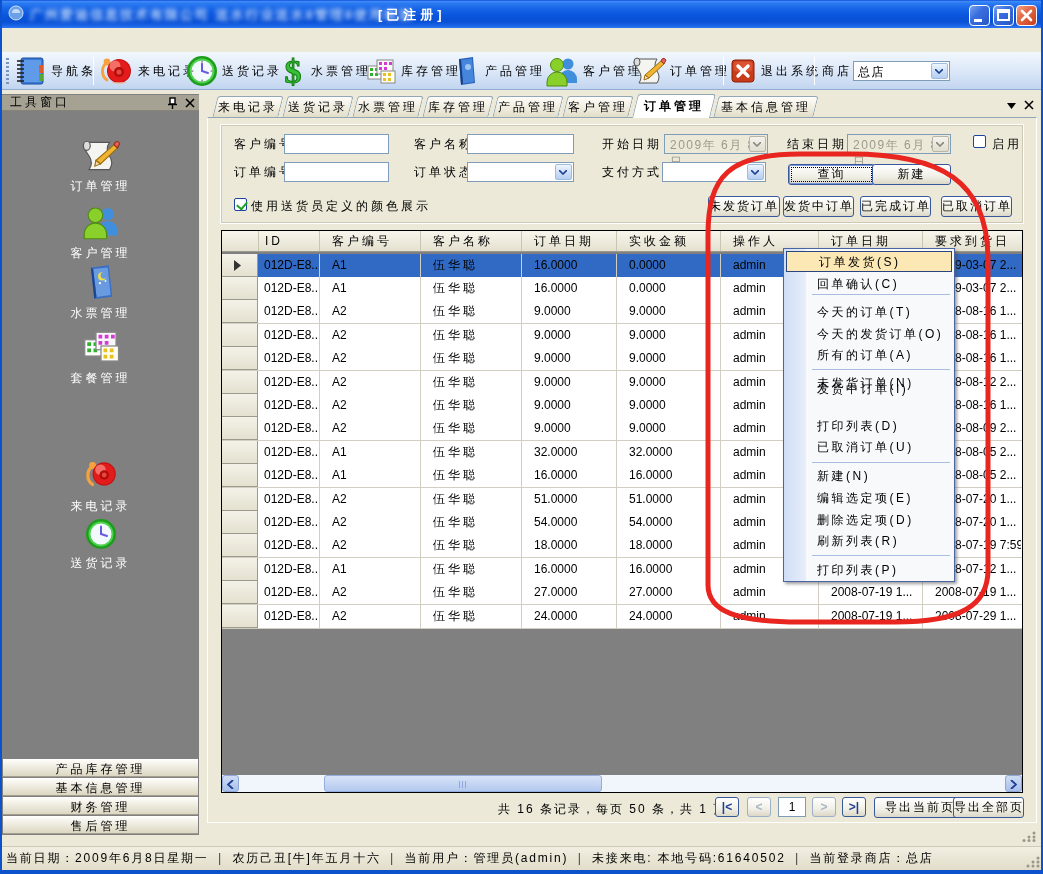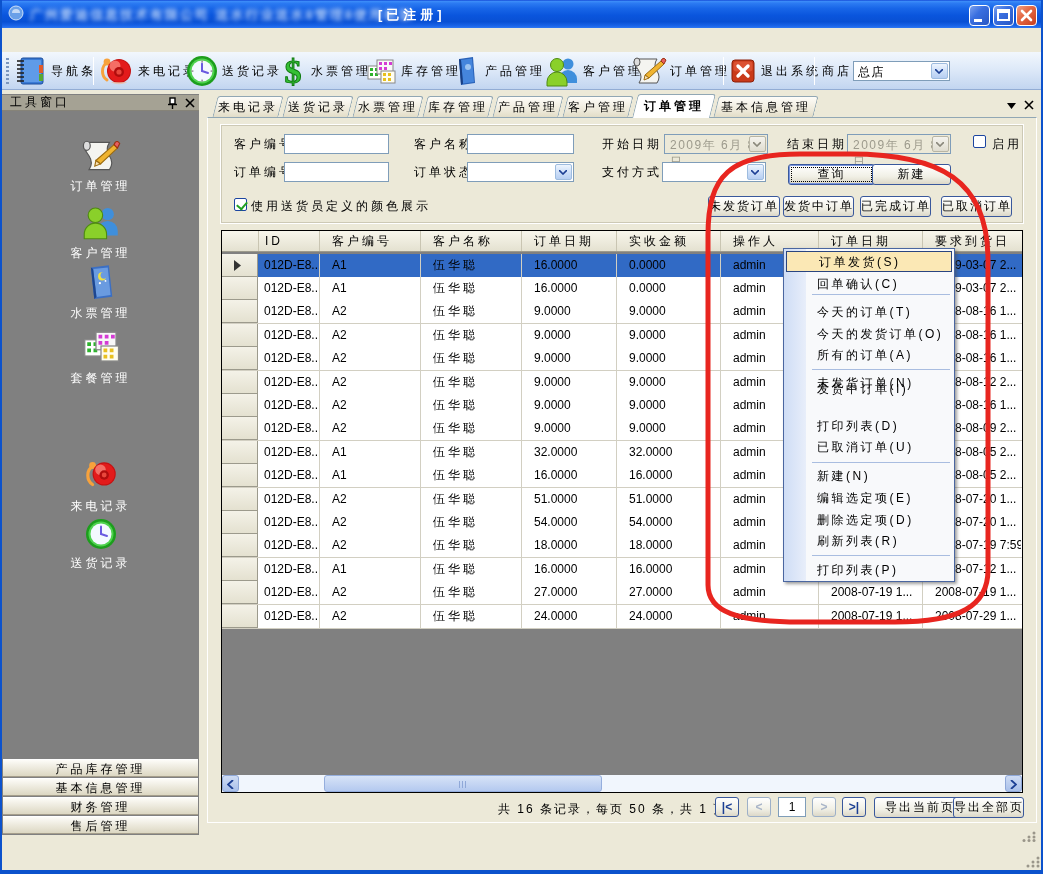--- a/index.html
+++ b/index.html
@@ -685,20 +685,23 @@
   <div class="mi" style="top:239px">编辑选定项(E)</div>
   <div class="mi" style="top:261px">删除选定项(D)</div>
   <div class="mi" style="top:282px">刷新列表(R)</div>
   <div class="msep" style="top:306px"></div>
   <div class="mi" style="top:311px">打印列表(P)</div>
 </div>
 <svg id="red" class="abs" style="left:690px;top:140px" width="320" height="500" viewBox="0 0 320 500">
 <path d="M 18 445 L 18 95 C 18 35 40 14 110 14 L 160 14 C 250 14 298 40 298 120 L 298 430 C 298 466 270 482 205 482 L 110 482 C 48 482 18 472 18 445 Z" fill="none" stroke="#e8251f" stroke-width="5" stroke-linejoin="round"></path>
 </svg>
 <div id="strip2"></div>
+<div id="status">
+ <span>当前日期：2009年6月8日星期一 ｜ 农历己丑[牛]年五月十六 ｜ 当前用户：管理员(admin) ｜ 未接来电: 本地号码:61640502 ｜ 当前登录商店：总店</span>
+</div>
 <svg style="position:absolute;left:1022px;top:831px" width="14" height="11" viewBox="0 0 14 11">
       <g fill="#9a968a">
         <circle cx="12" cy="2" r="1.5"></circle>
         <circle cx="7" cy="6" r="1.5"></circle>
         <circle cx="12" cy="6" r="1.5"></circle>
         <circle cx="2" cy="9.5" r="1.5"></circle>
         <circle cx="7" cy="9.5" r="1.5"></circle>
         <circle cx="12" cy="9.5" r="1.5"></circle>
       </g>
     </svg>

